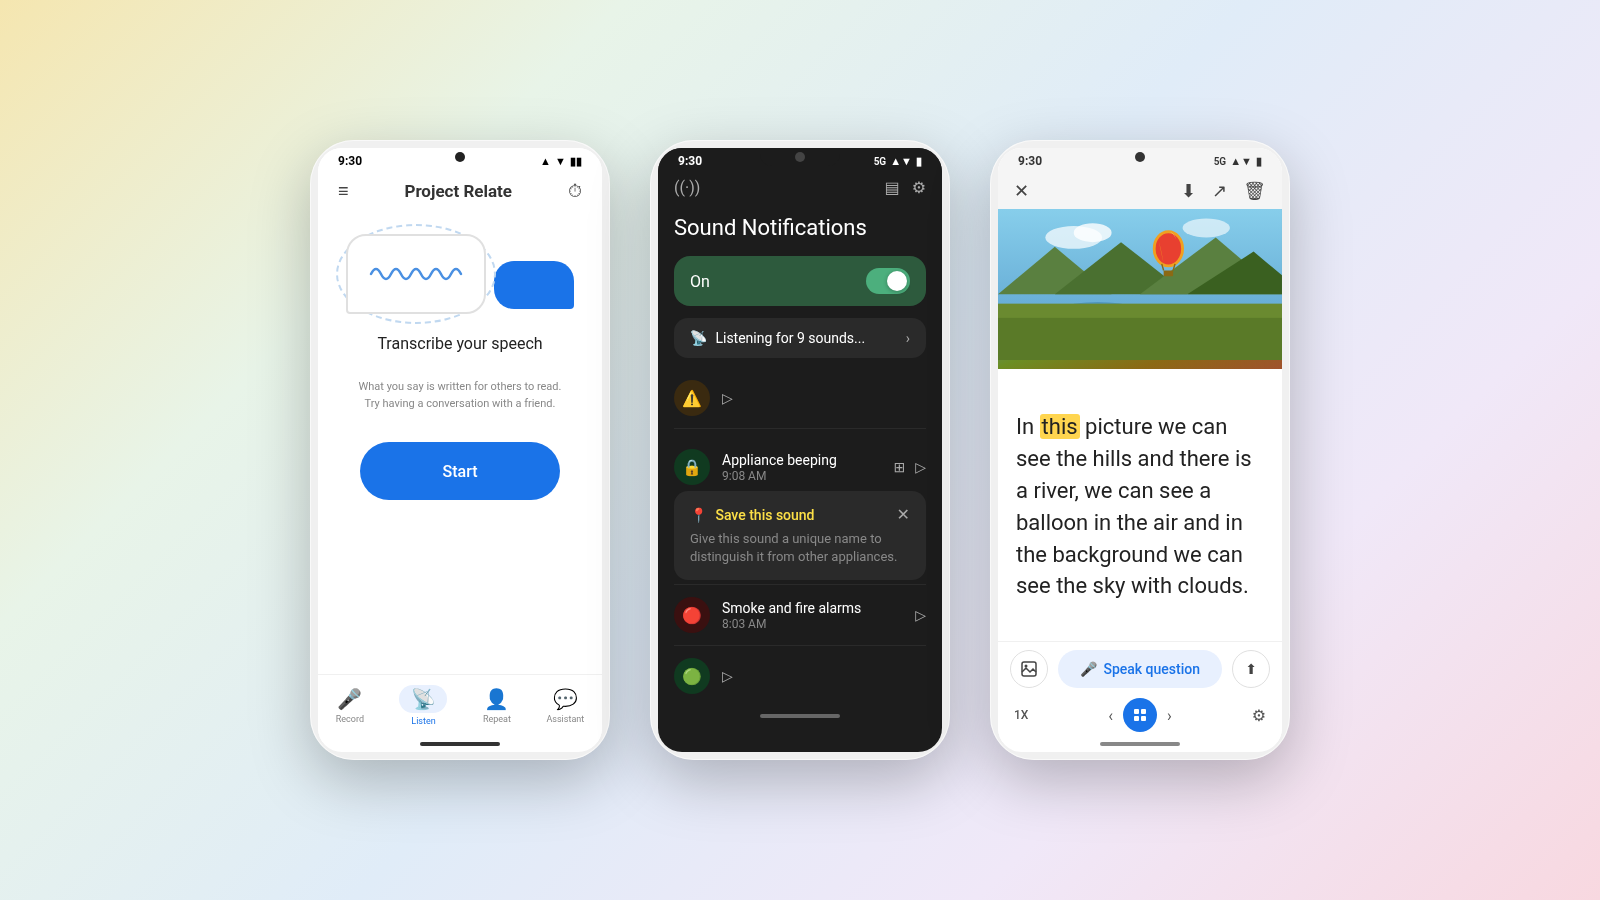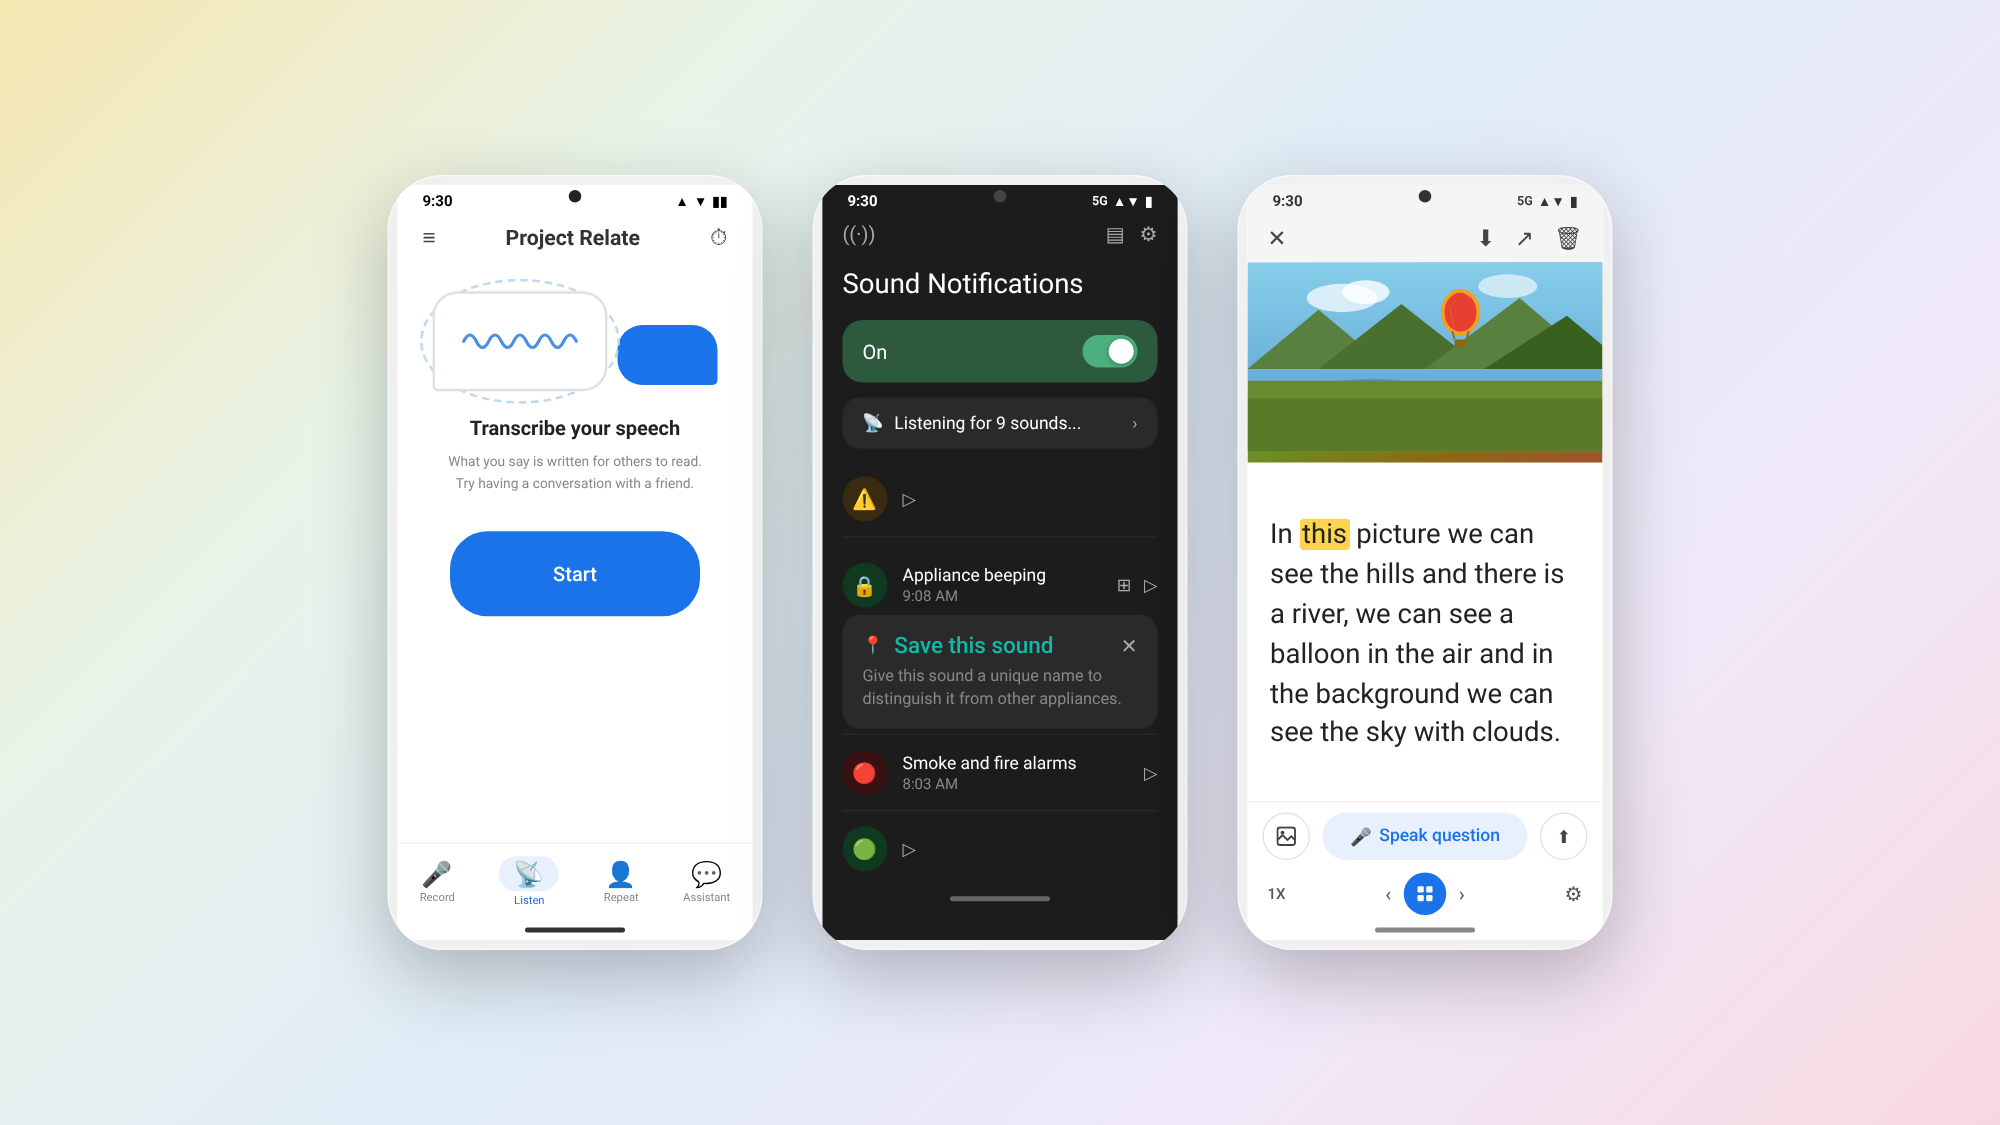--- a/index.html
+++ b/index.html
@@ -24,21 +24,21 @@
       border-radius: 44px;
       box-shadow: 0 20px 60px rgba(0,0,0,0.25), inset 0 0 0 1px rgba(255,255,255,0.6);
       position: relative;
       overflow: hidden;
       display: flex;
       flex-direction: column;
     }
 
     .phone-screen {
       margin: 8px;
-      border-radius: 8px;
+      border-radius: 24px;
       overflow: hidden;
       flex: 1;
       display: flex;
       flex-direction: column;
       position: relative;
     }
 
     
     .status-bar {
       display: flex;
@@ -138,36 +138,36 @@
       left: -10px;
       width: 160px;
       height: 100px;
       border: 2px dashed #c0d8f0;
       border-radius: 50%;
       pointer-events: none;
     }
 
     .phone1-tagline {
       font-size: 16px;
-      font-weight: 700;
+      font-weight: 400;
       color: #222;
       text-align: center;
-      margin-bottom: 10px;
+      margin-bottom: 26px;
     }
     .phone1-subtext {
       font-size: 11px;
       color: #888;
       text-align: center;
       line-height: 1.5;
       margin-bottom: 30px;
     }
 
     .start-button {
       width: 200px;
-      height: 68px;
+      height: 58px;
       background: #1a73e8;
       border-radius: 30px;
       display: flex;
       align-items: center;
       justify-content: center;
       color: #fff;
       font-size: 16px;
       font-weight: 500;
       cursor: pointer;
       margin-bottom: 20px;
@@ -322,21 +322,21 @@
       position: relative;
     }
     .save-popup-header {
       display: flex;
       align-items: center;
       justify-content: space-between;
       margin-bottom: 6px;
     }
     .save-popup-left { display: flex; align-items: center; gap: 8px; }
     .save-popup-icon { font-size: 14px; color: #8ab4f8; }
-    .save-popup-title { font-size: 18px; color: #14b8a6; font-weight: 500; }
+    .save-popup-title { font-size: 14px; color: #fde047; font-weight: 500; }
     .save-popup-close { font-size: 16px; color: #aaa; cursor: pointer; }
     .save-popup-desc { font-size: 13px; color: #888; line-height: 1.4; }
 
     .phone2-home {
       height: 4px;
       width: 80px;
       background: #666;
       border-radius: 4px;
       margin: 8px auto 6px;
     }

